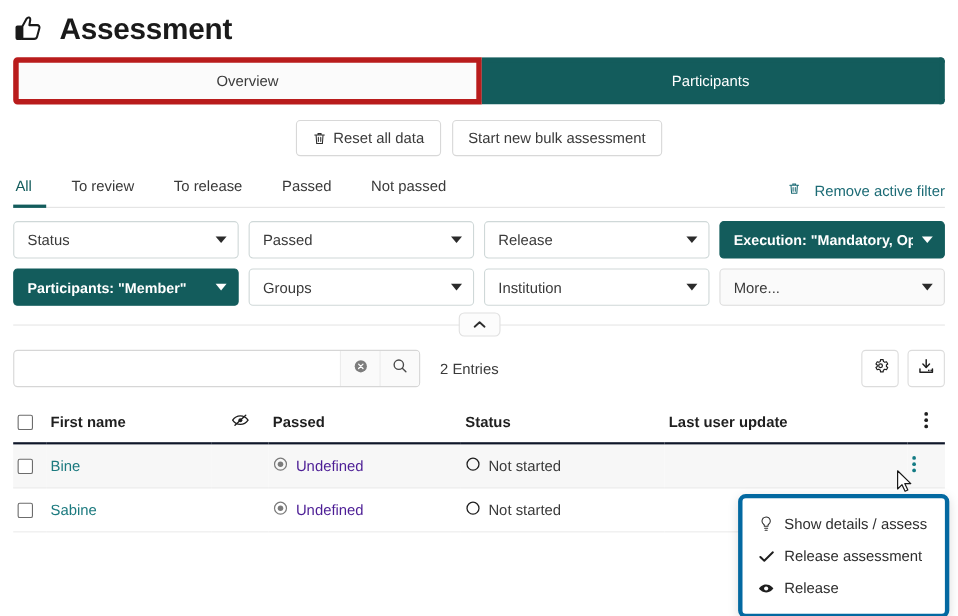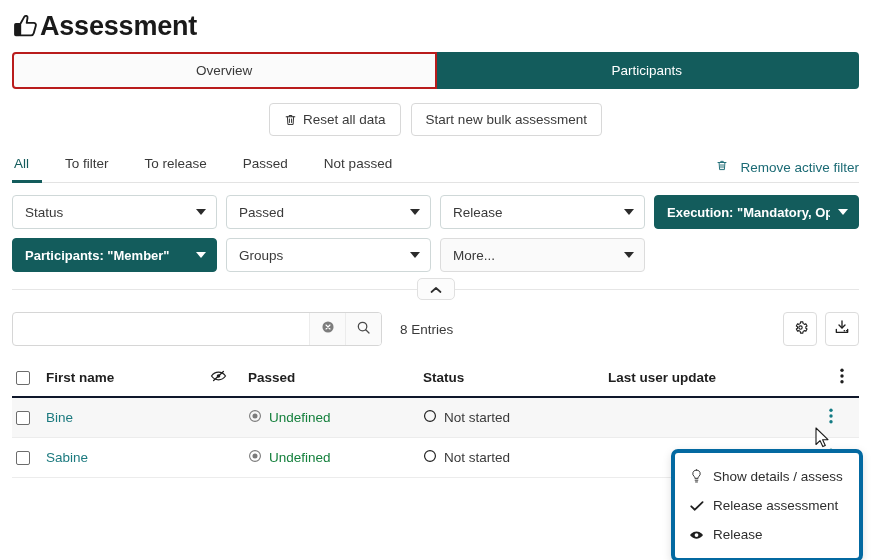--- a/index.html
+++ b/index.html
@@ -8,34 +8,34 @@
     width: 871px; height: 560px;
     background: #ffffff;
     font-family: "Liberation Sans", sans-serif;
     color: #222222;
     overflow: hidden;
   }
   .page { position: relative; width: 871px; height: 560px; padding: 0 12px; }
 
   
   .title-row {
-    display: flex; align-items: center; gap: 0;
+    display: flex; align-items: center; gap: 14px;
     padding-top: 12px; padding-bottom: 8px;
   }
   .title-icon { width: 28px; height: 28px; display: block; }
   .page-title {
     font-size: 27px; font-weight: bold; letter-spacing: -0.2px;
     color: #1a1a1a; line-height: 1;
   }
 
   
   .tabs { display: flex; gap: 0; margin-top: 4px; }
   .tab {
     flex: 1; text-align: center; font-size: 13.5px;
-    padding: 9px 6px; border: 2px solid #b91c1c;
+    padding: 9px 6px; border: 5px solid #b91c1c;
     background: #fbfbfb; color: #3a3a3a; cursor: pointer;
   }
   .tab:first-child { border-radius: 4px 0 0 4px; }
   .tab:last-child { border-radius: 0 4px 4px 0; border-left: none; }
   .tab.active {
     background: #135c5c; border-color: #135c5c; color: #ffffff;
   }
 
   
   .action-row {
@@ -141,21 +141,21 @@
   .col-check { width: 30px; }
   .col-eye  { width: 52px; text-align: center !important; }
   .col-kebab{ width: 34px; text-align: center !important; }
   .cbox {
     width: 14px; height: 14px; border: 1.5px solid #6c6c6c;
     border-radius: 2px; display: inline-block; background: #fff;
     vertical-align: middle;
   }
   .namelink { color: #1c7a7f; cursor: pointer; }
   .cellicon { display: inline-flex; align-items: center; gap: 7px; }
-  .muted-txt { color: #15803d; }
+  .muted-txt { color: #4c1d95; }
 
   
   .ctx-menu {
     position: absolute; left: 671px; top: 449px; width: 192px;
     background: #ffffff; border: 4px solid #0369a1; border-radius: 7px;
     box-shadow: 0 3px 10px rgba(0,0,0,0.13); padding: 9px 0;
     z-index: 40;
   }
   .ctx-item {
     display: flex; align-items: center; gap: 9px;
@@ -194,21 +194,21 @@
         </svg>
       </span>
       <span>Reset all data</span>
     </div>
     <div class="btn">Start new bulk assessment</div>
   </div>
 
   <div class="filter-tabs-row">
     <div class="filter-tabs">
       <div class="ftab active">All</div>
-      <div class="ftab">To filter</div>
+      <div class="ftab">To review</div>
       <div class="ftab">To release</div>
       <div class="ftab">Passed</div>
       <div class="ftab">Not passed</div>
     </div>
     <div class="remove-filter">
       <span>
         <svg width="12" height="13" viewBox="0 0 24 24" fill="none" stroke="#1c6b75" stroke-width="1.9" stroke-linecap="round">
           <path d="M4 6h16M9.5 6V3.7h5V6M6.2 6l1 14.2h9.6l1-14.2"></path>
           <path d="M10 10v6.6M14 10v6.6"></path>
         </svg>
@@ -235,20 +235,24 @@
         <span class="lbl">Execution: "Mandatory, Optio...</span>
         <span class="caret"></span>
       </div>
 
       <div class="fsel active">
         <span class="lbl">Participants: "Member"</span>
         <span class="caret"></span>
       </div>
       <div class="fsel">
         <span class="lbl">Groups</span>
+        <span class="caret"></span>
+      </div>
+      <div class="fsel">
+        <span class="lbl">Institution</span>
         <span class="caret"></span>
       </div>
       <div class="fsel muted">
         <span class="lbl">More...</span>
         <span class="caret"></span>
       </div>
     </div>
   </div>
 
   <div class="collapse-wrap">
@@ -275,21 +279,21 @@
       </div>
       <div class="search-icon-btn">
         <span>
           <svg width="15" height="15" viewBox="0 0 24 24" fill="none" stroke="#4a4a4a" stroke-width="2" stroke-linecap="round">
             <circle cx="10.5" cy="10.5" r="6.8"></circle>
             <path d="M15.6 15.6 L20.8 20.8"></path>
           </svg>
         </span>
       </div>
     </div>
-    <div class="entries">8 Entries</div>
+    <div class="entries">2 Entries</div>
 
     <div class="tbl-actions">
       <div class="sq-btn">
         <span>
           <svg width="15" height="15" viewBox="0 0 24 24" fill="#1f1f1f">
             <path d="M12 8.4a3.6 3.6 0 1 0 0 7.2 3.6 3.6 0 0 0 0-7.2zm0 5.4a1.8 1.8 0 1 1 0-3.6 1.8 1.8 0 0 1 0 3.6z"></path>
             <path d="M20.5 13.2a8.7 8.7 0 0 0 0-2.4l2-1.3-1.9-3.3-2.3.8a8.6 8.6 0 0 0-2.1-1.2L15.8 3h-3.8l-.4 2.8c-.8.3-1.5.7-2.1 1.2l-2.3-.8-1.9 3.3 2 1.3a8.7 8.7 0 0 0 0 2.4l-2 1.3 1.9 3.3 2.3-.8c.6.5 1.3.9 2.1 1.2l.4 2.8h3.8l.4-2.8c.8-.3 1.5-.7 2.1-1.2l2.3.8 1.9-3.3-2-1.3z" fill="none" stroke="#1f1f1f" stroke-width="1.7" stroke-linejoin="round"></path>
           </svg>
         </span>
       </div>

